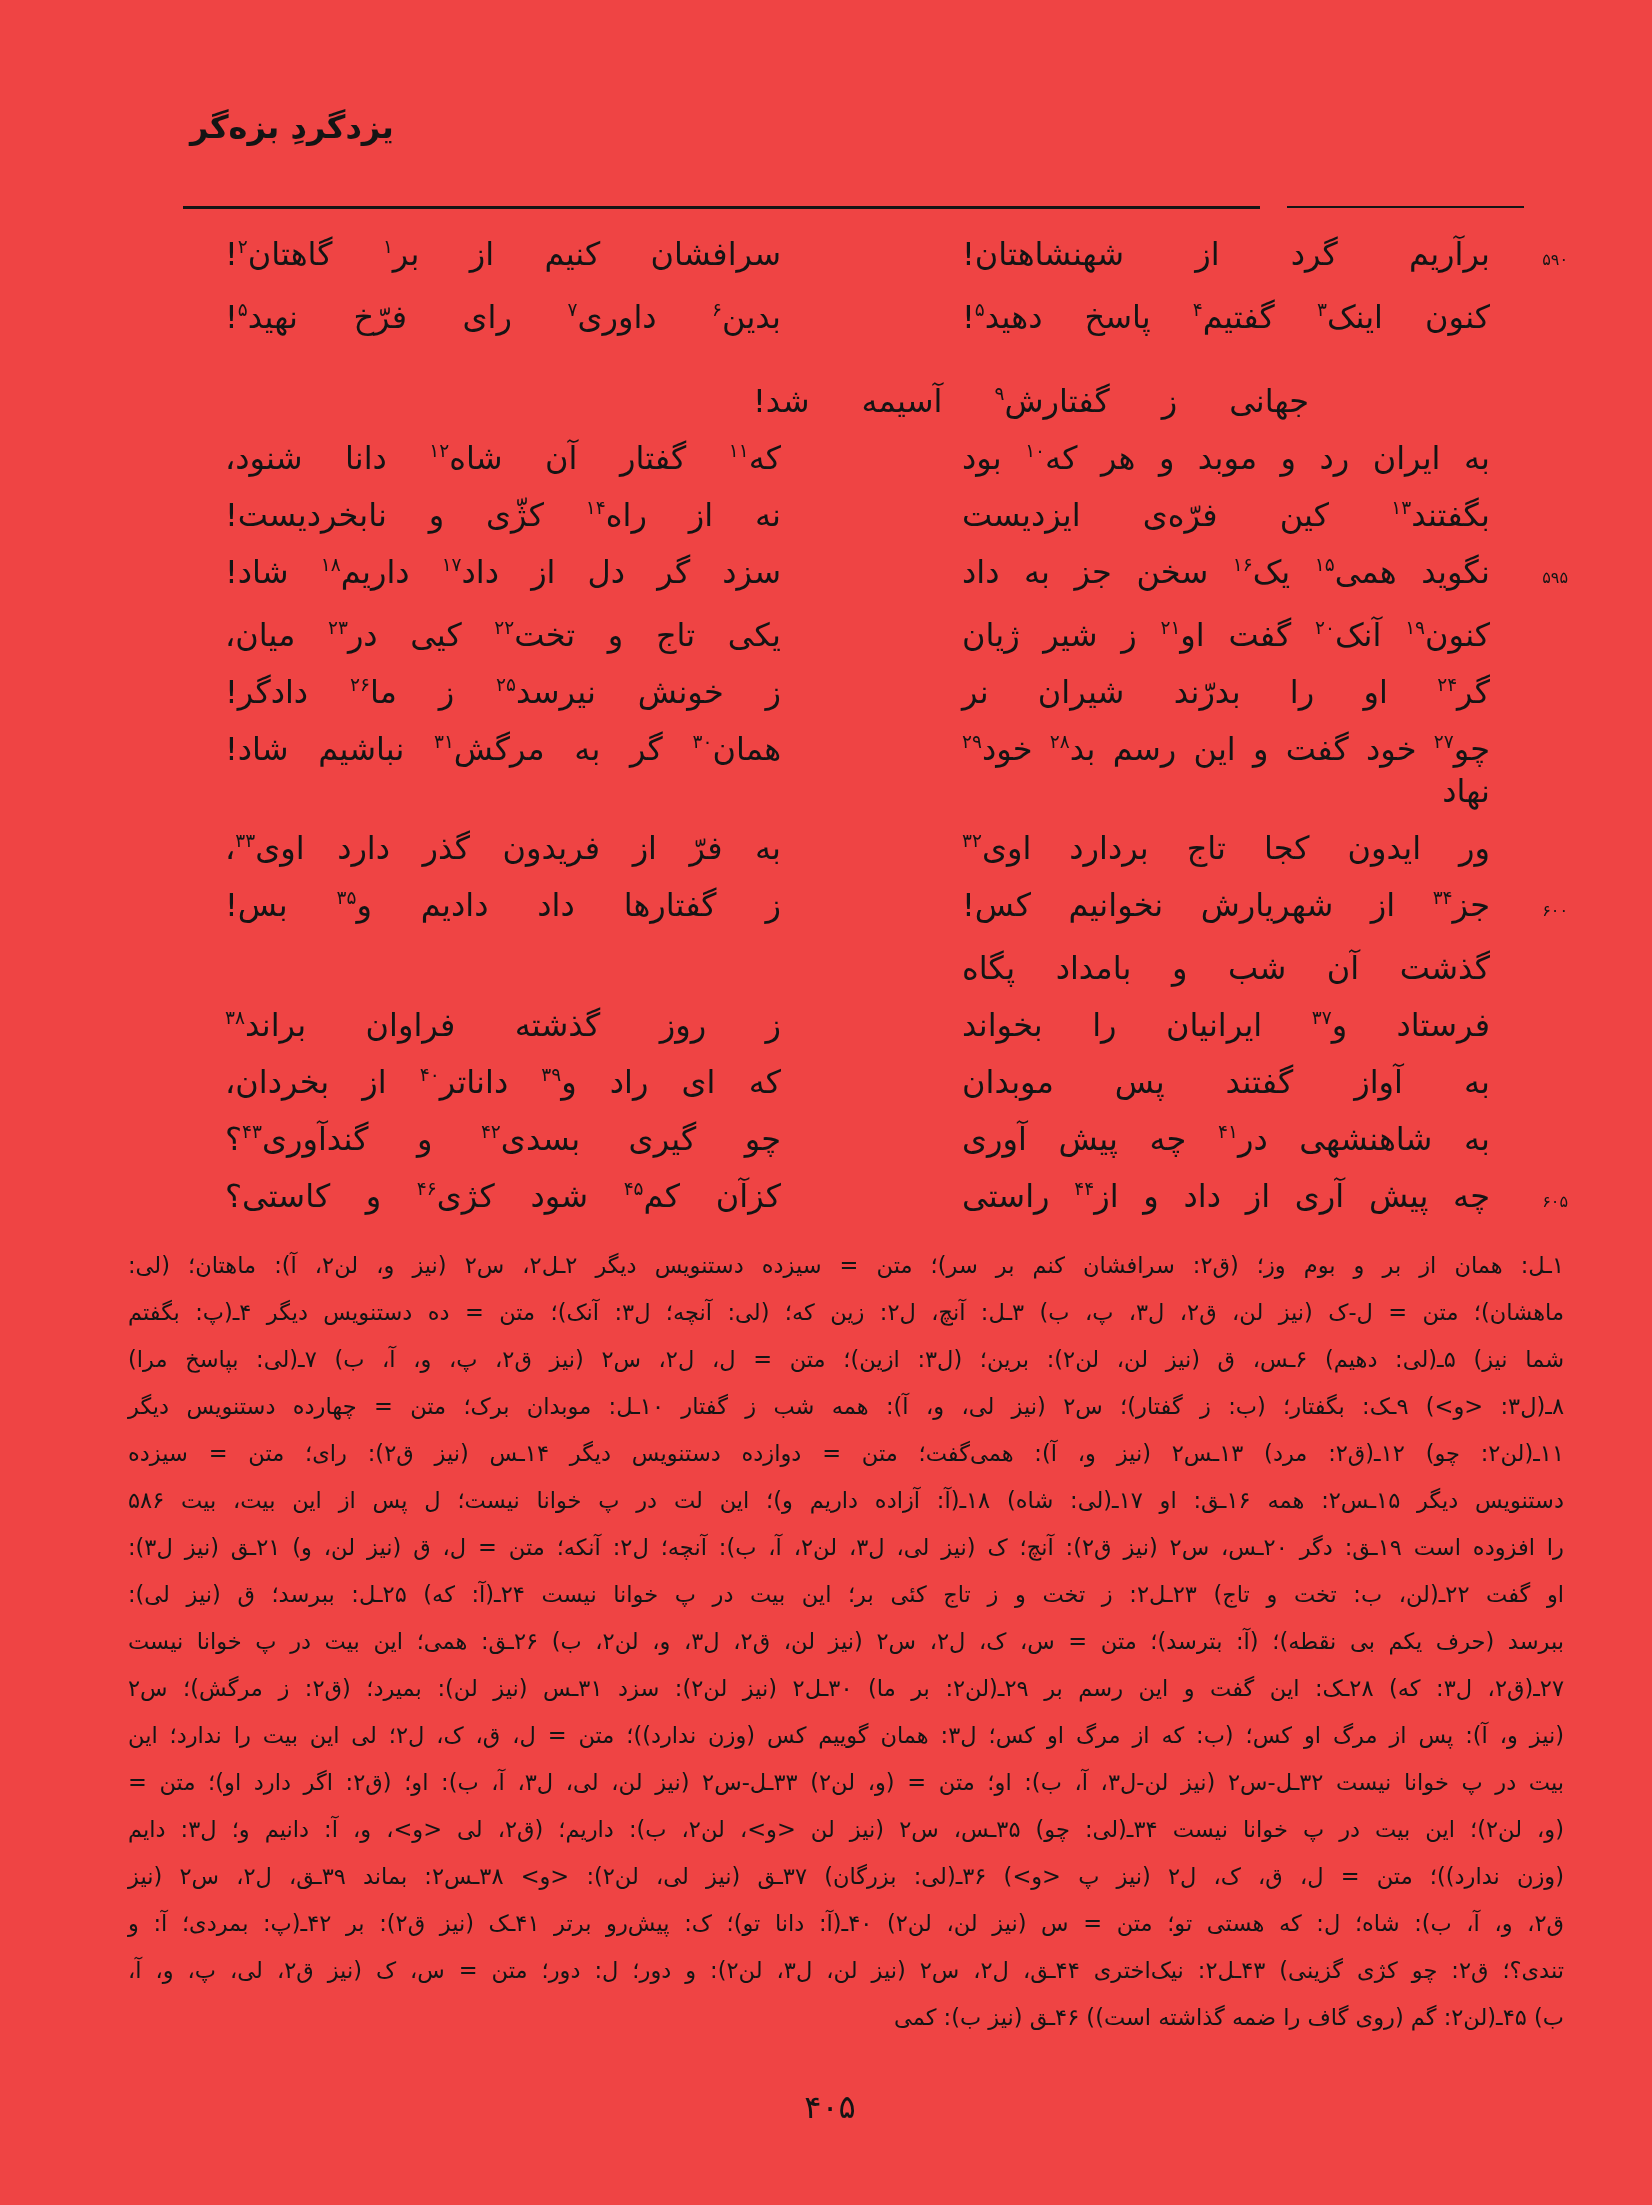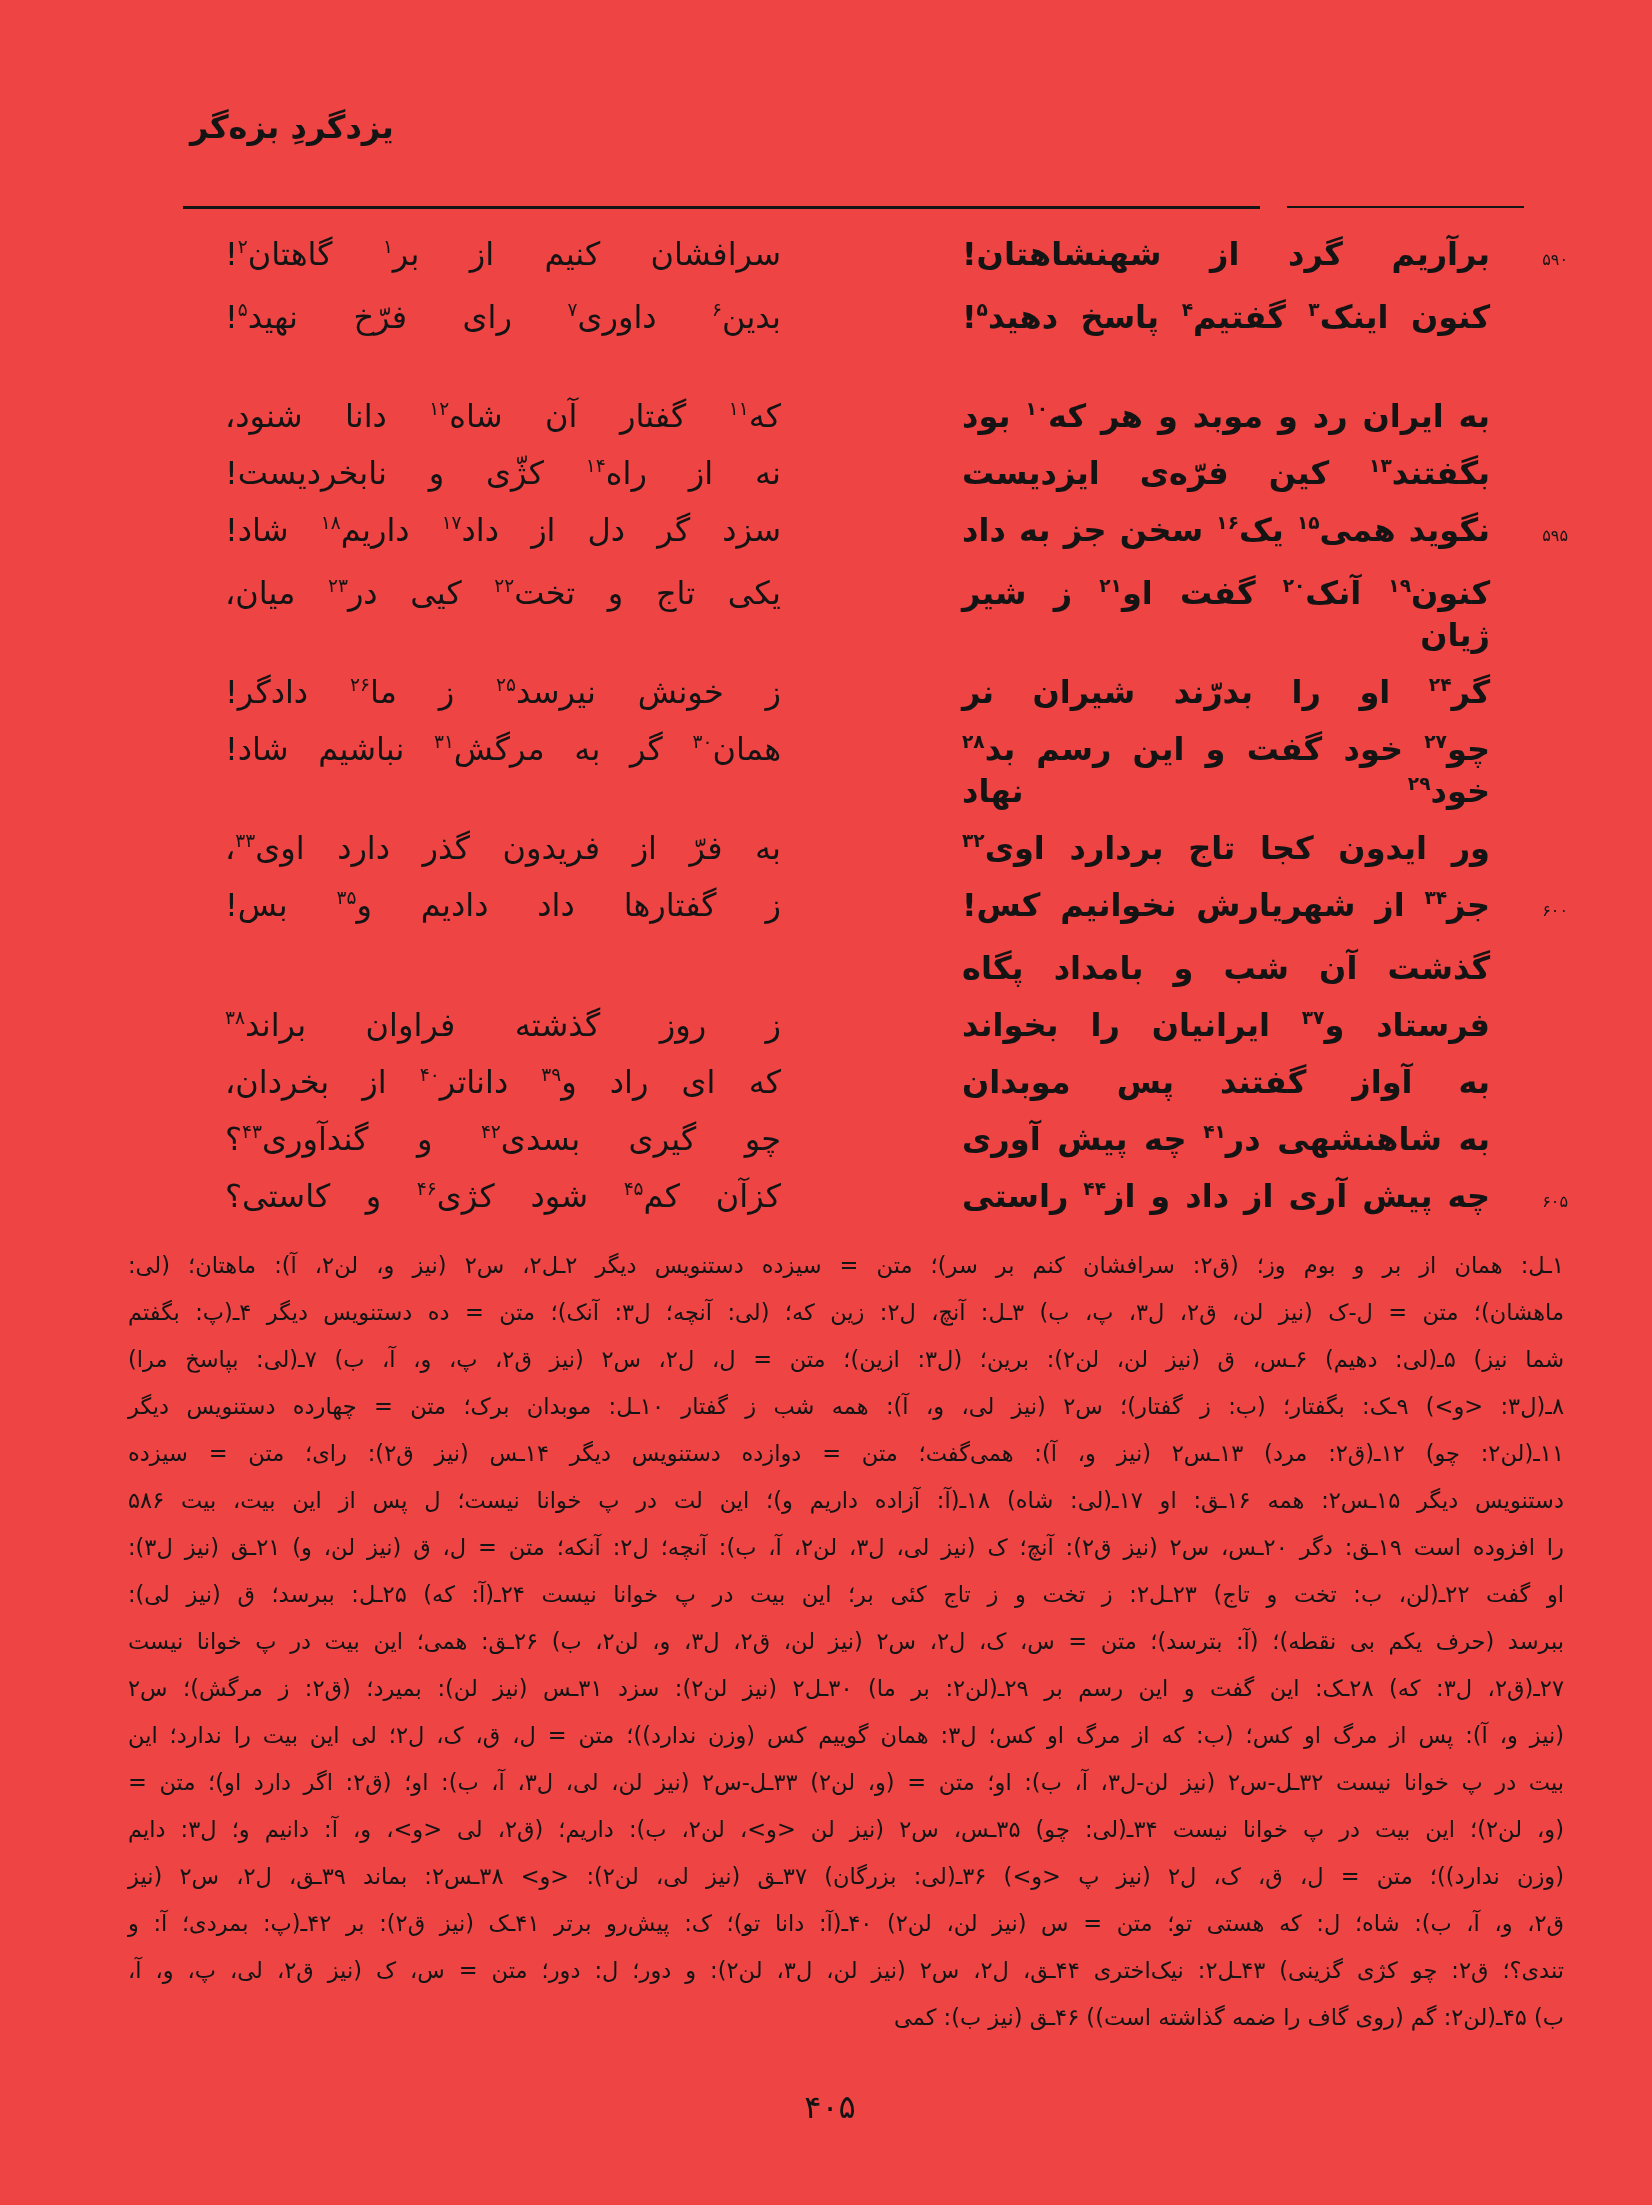--- a/index.html
+++ b/index.html
@@ -31,21 +31,21 @@
   .bayt.stanza-gap{margin-top:42px;}
   .verse-num{
     width:78px;flex:0 0 78px;
     font-size:16px;line-height:42px;text-align:right;
   }
   .mis{
     font-size:32px;line-height:42px;
     text-align:justify;text-align-last:justify;
     white-space:normal;
   }
-  .mis.first{width:528px;flex:0 0 528px;font-weight:bold;}
+  .mis.first{width:528px;flex:0 0 528px;}
   .gutter{width:181px;flex:0 0 181px;}
   .mis.second{width:556px;flex:0 0 556px;}
   .mis sup{font-size:0.58em;vertical-align:super;line-height:0;}
   
   .footnotes{
     position:absolute;top:1242px;left:128px;width:1436px;
     direction:rtl;
   }
   .fn-line{
     font-size:22.5px;line-height:47px;
@@ -77,20 +77,21 @@
     </div>
     <div class="bayt">
       <span class="verse-num"></span>
       <span class="mis first">کنون اینک<sup>۳</sup> گفتیم<sup>۴</sup> پاسخ دهید<sup>۵</sup>!</span>
       <span class="gutter"></span>
       <span class="mis second">بدین<sup>۶</sup> داوری<sup>۷</sup> رای فرّخ نهید<sup>۵</sup>!</span>
     </div>
     <div class="bayt stanza-gap">
       <span class="verse-num"></span>
       <span class="gutter"></span>
+      <span class="mis second">جهانی ز گفتارش<sup>۹</sup> آسیمه شد!</span>
     </div>
     <div class="bayt">
       <span class="verse-num"></span>
       <span class="mis first">به ایران رد و موبد و هر که<sup>۱۰</sup> بود</span>
       <span class="gutter"></span>
       <span class="mis second">که<sup>۱۱</sup> گفتار آن شاه<sup>۱۲</sup> دانا شنود،</span>
     </div>
     <div class="bayt">
       <span class="verse-num"></span>
       <span class="mis first">بگفتند<sup>۱۳</sup> کین فرّه‌ی ایزدیست</span>

